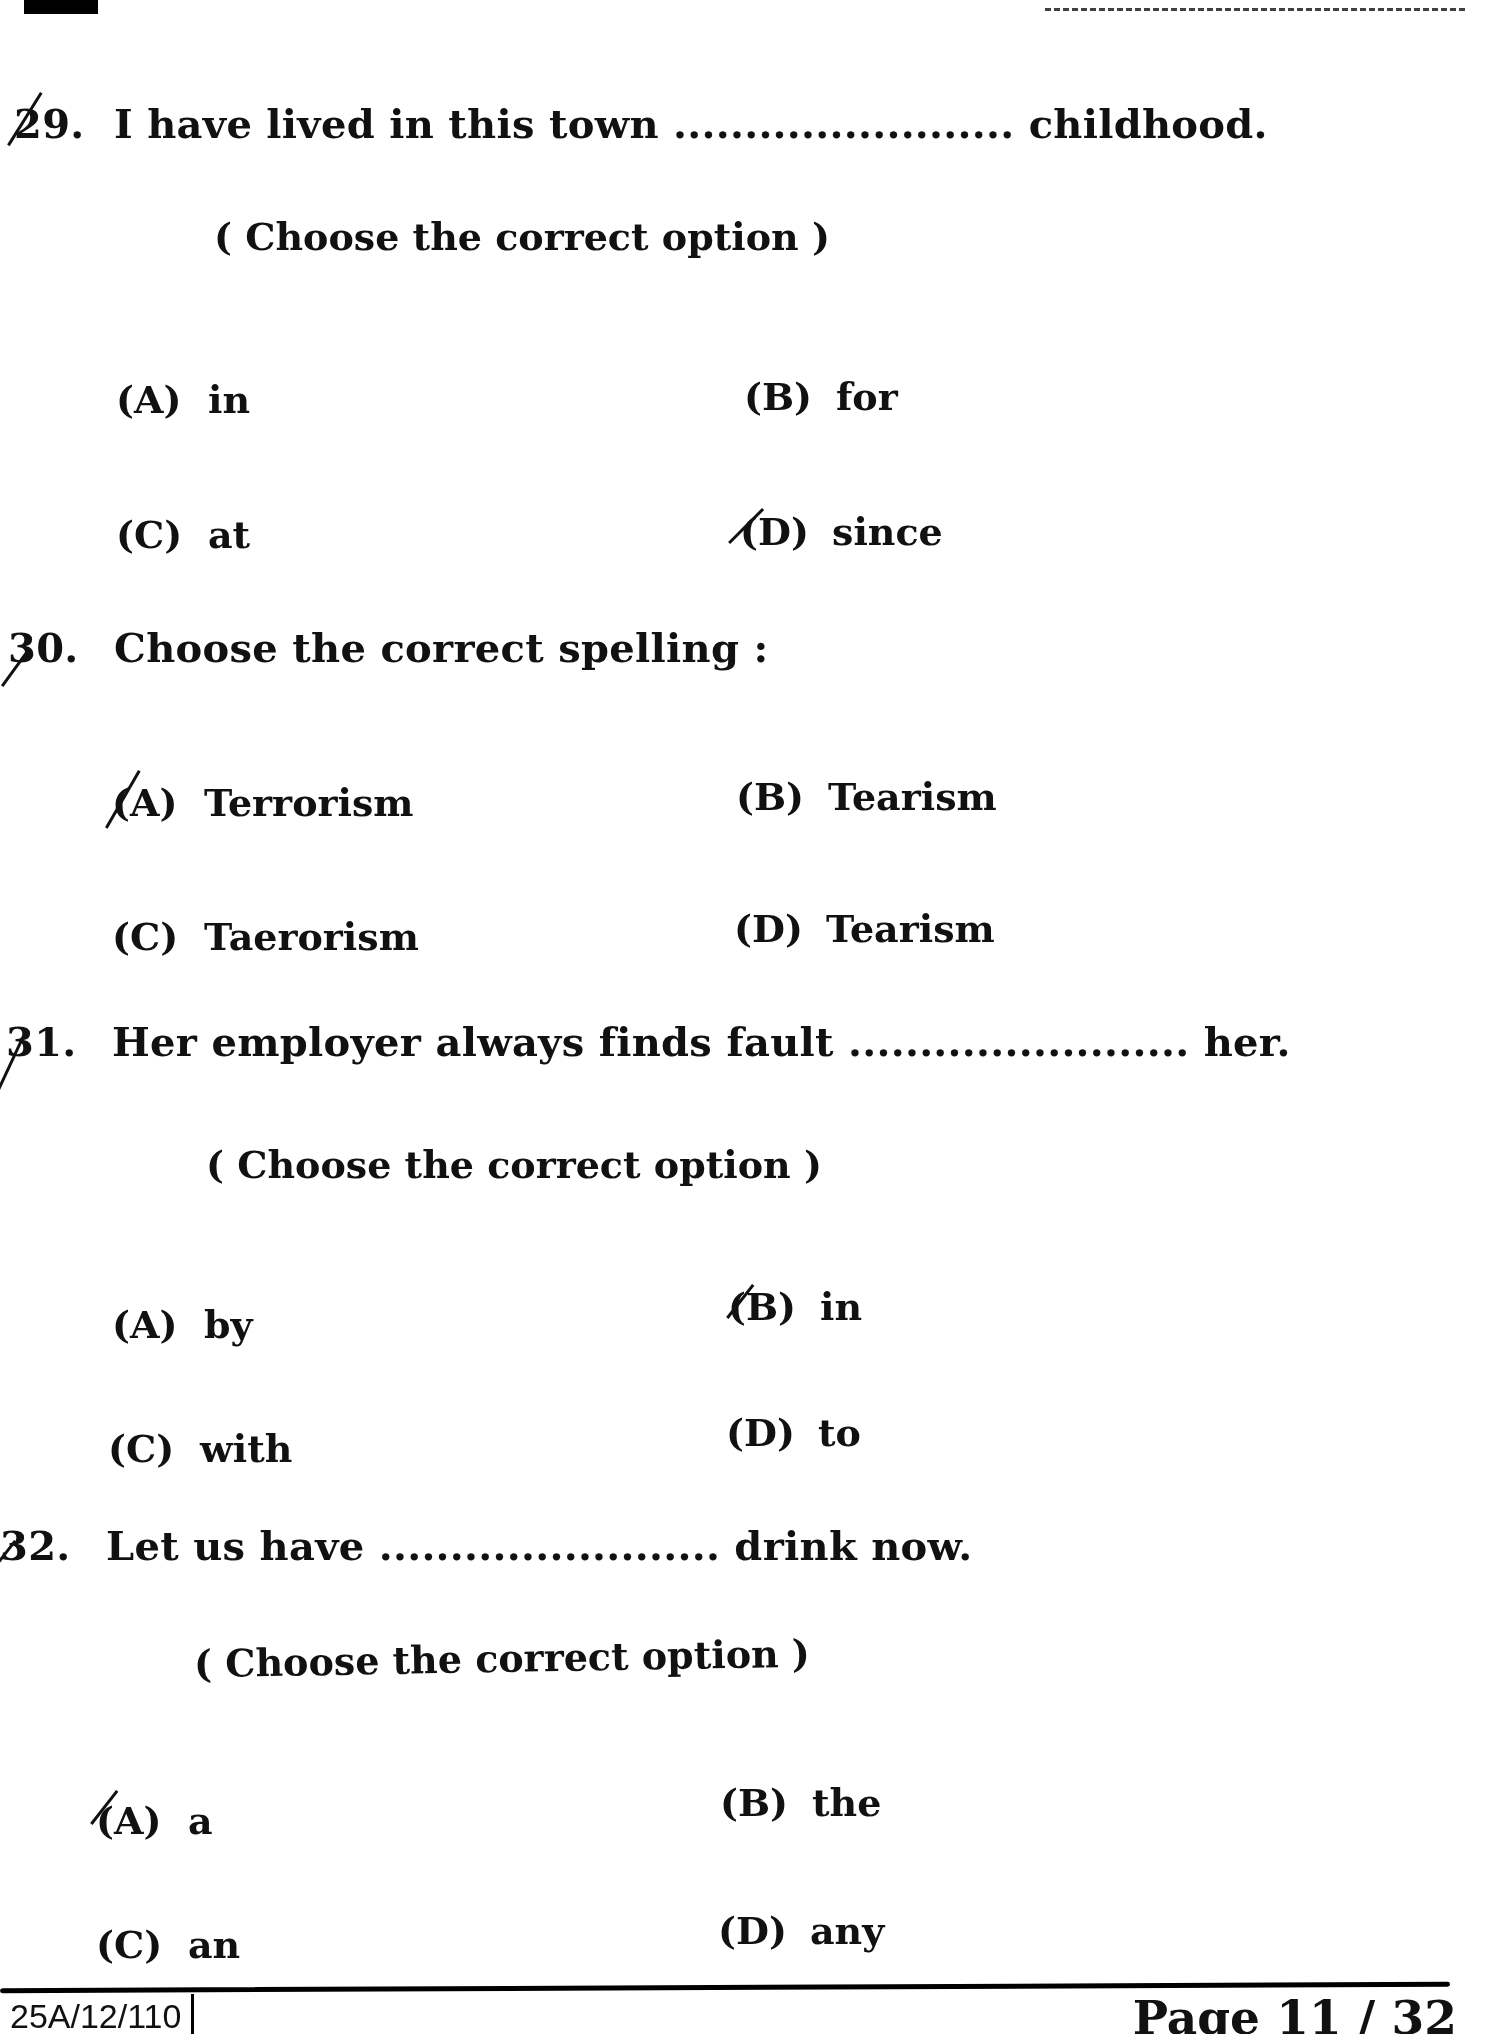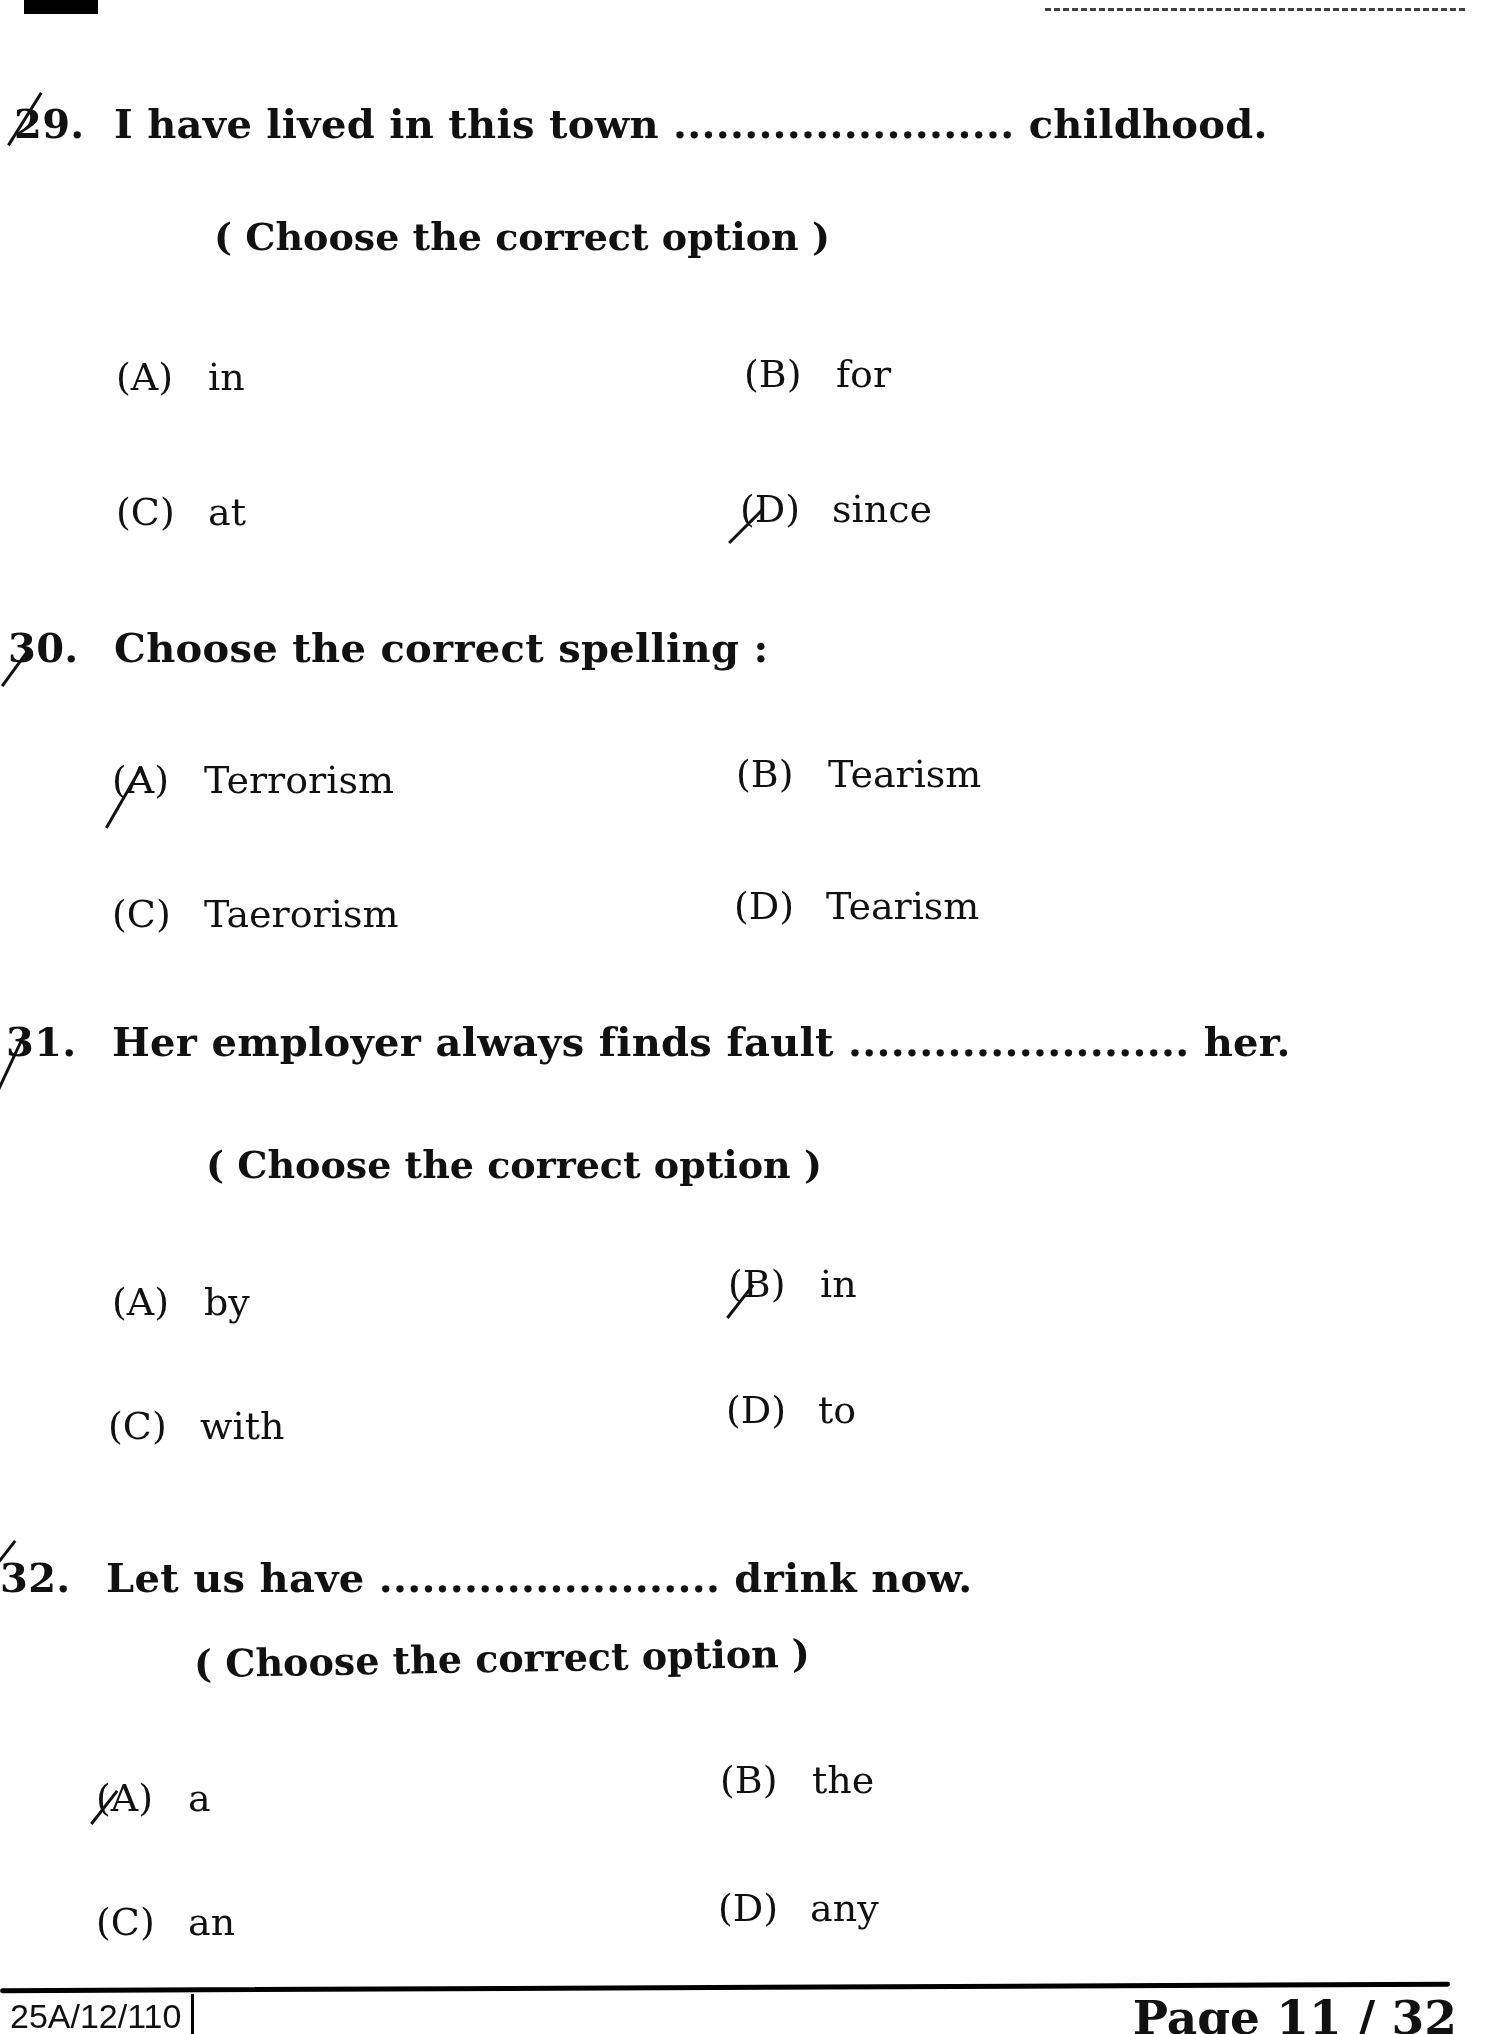--- a/index.html
+++ b/index.html
@@ -1,21 +1,21 @@
 <!DOCTYPE html>
 <html><head>
 <meta charset="utf-8">
 <style>
   html, body { margin:0; padding:0; background:#fff; }
   body { width:1505px; height:2034px; position:relative; overflow:hidden;
          font-family: "DejaVu Serif", "Liberation Serif", serif; color:#111; }
   .abs { position:absolute; white-space:nowrap; }
   .q { font-size:40px; font-weight:bold; letter-spacing:0.3px; }
   .instr { font-size:38px; font-weight:bold; }
-  .opt { font-size:38px; font-weight:normal; }
+  .opt { font-size:38px; font-weight:bold;margin-top:22px; }
   .opt .lbl { display:inline-block; width:92px; }
   .qnum { display:inline-block; width:100px; position:relative; }
   .tick { position:absolute; width:3px; background:#111; transform-origin:top left; }
   .corner-block { position:absolute; left:24px; top:0; width:74px; height:14px; background:#000; }
   .header-frag { position:absolute; left:1045px; top:0; width:420px; height:8px; border-bottom:3px dashed #111; opacity:0.8; }
   .rule { position:absolute; left:0; top:1985px; width:1450px; height:5px; background:#000; border-radius:3px; transform:rotate(-0.25deg); }
   .footer-code { position:absolute; left:0; top:1994px; font-size:34px; font-family:"Liberation Sans", sans-serif;
                  padding:0 10px; border-right:3px solid #000; height:40px; line-height:44px; }
   .footer-page { position:absolute; right:48px; top:1990px; font-size:47px; font-weight:bold; }
 </style>
@@ -50,21 +50,21 @@
   <span class="qnum" style="width:106px;">31.</span><span>Her employer always finds fault ........................ her.</span>
 </div>
 <div class="tick" style="left:20px; top:1040px; height:70px; transform:rotate(25deg);"></div>
 <div class="abs instr" style="left:206px; top:1142px;">( Choose the correct option )</div>
 <div class="abs opt" style="left:112px; top:1280px;"><span class="lbl">(A)</span><span>by</span></div>
 <div class="abs opt" style="left:728px; top:1262px;"><span class="lbl">(B)</span><span>in</span></div>
 <div class="tick" style="left:752px; top:1284px; height:42px; transform:rotate(38deg);"></div>
 <div class="abs opt" style="left:108px; top:1404px;"><span class="lbl">(C)</span><span>with</span></div>
 <div class="abs opt" style="left:726px; top:1388px;"><span class="lbl">(D)</span><span>to</span></div>
 
-<div class="abs q" style="left:0px; top:1554px;">
+<div class="abs q" style="left:0px; top:1522px;">
   <span class="qnum" style="width:106px;">32.</span><span>Let us have ........................ drink now.</span>
 </div>
 <div class="tick" style="left:14px; top:1540px; height:40px; transform:rotate(38deg);"></div>
 <div class="abs instr" style="left:194px; top:1636px; transform:rotate(-1deg);">( Choose the correct option )</div>
 <div class="abs opt" style="left:96px; top:1776px;"><span class="lbl">(A)</span><span>a</span></div>
 <div class="tick" style="left:116px; top:1790px; height:42px; transform:rotate(38deg);"></div>
 <div class="abs opt" style="left:720px; top:1758px;"><span class="lbl">(B)</span><span>the</span></div>
 <div class="abs opt" style="left:96px; top:1900px;"><span class="lbl">(C)</span><span>an</span></div>
 <div class="abs opt" style="left:718px; top:1886px;"><span class="lbl">(D)</span><span>any</span></div>
 

